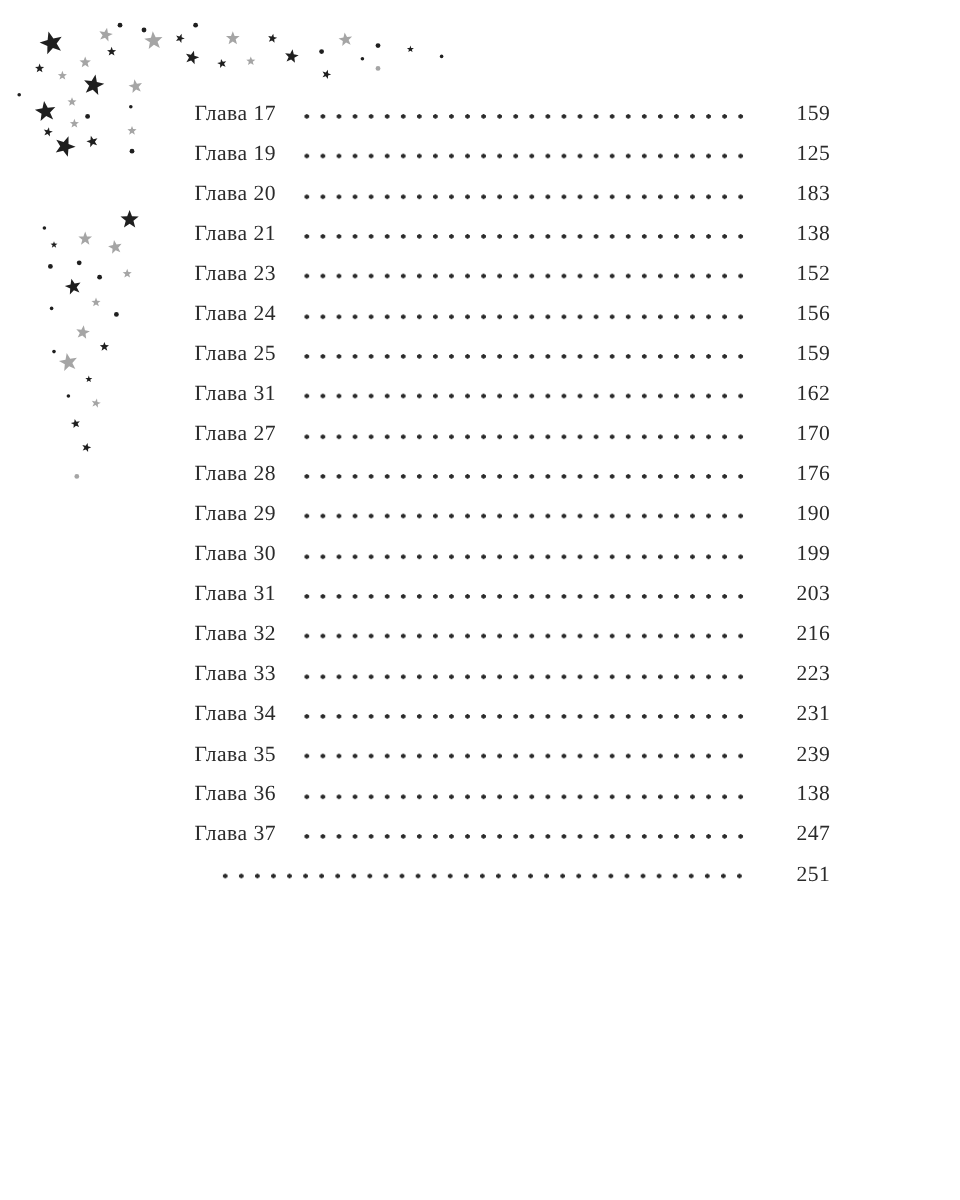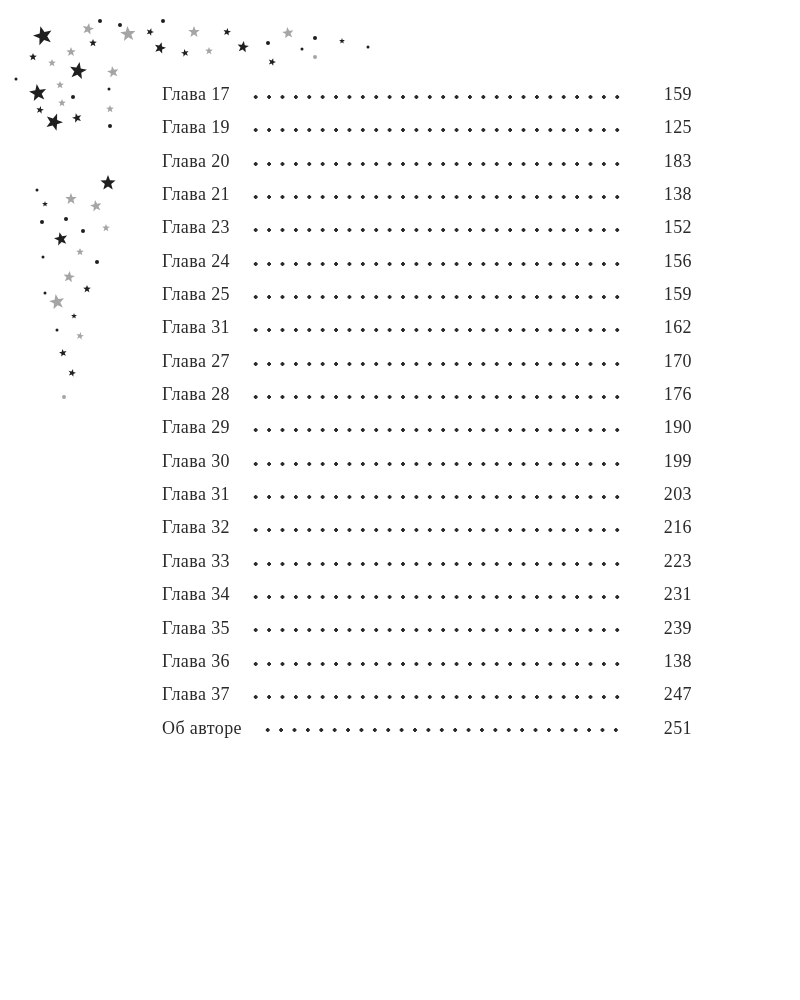--- a/index.html
+++ b/index.html
@@ -233,17 +233,16 @@
     <span class="toc-page">138</span>
   </div>
 
   <div class="toc-row">
     <span class="toc-label">Глава 37</span>
     <span class="toc-leader"></span>
     <span class="toc-page">247</span>
   </div>
 
   <div class="toc-row">
-    <span class="toc-label">Об авторе</span>
     <span class="toc-leader"></span>
     <span class="toc-page">251</span>
   </div>
 </div>
 
 </body></html>

